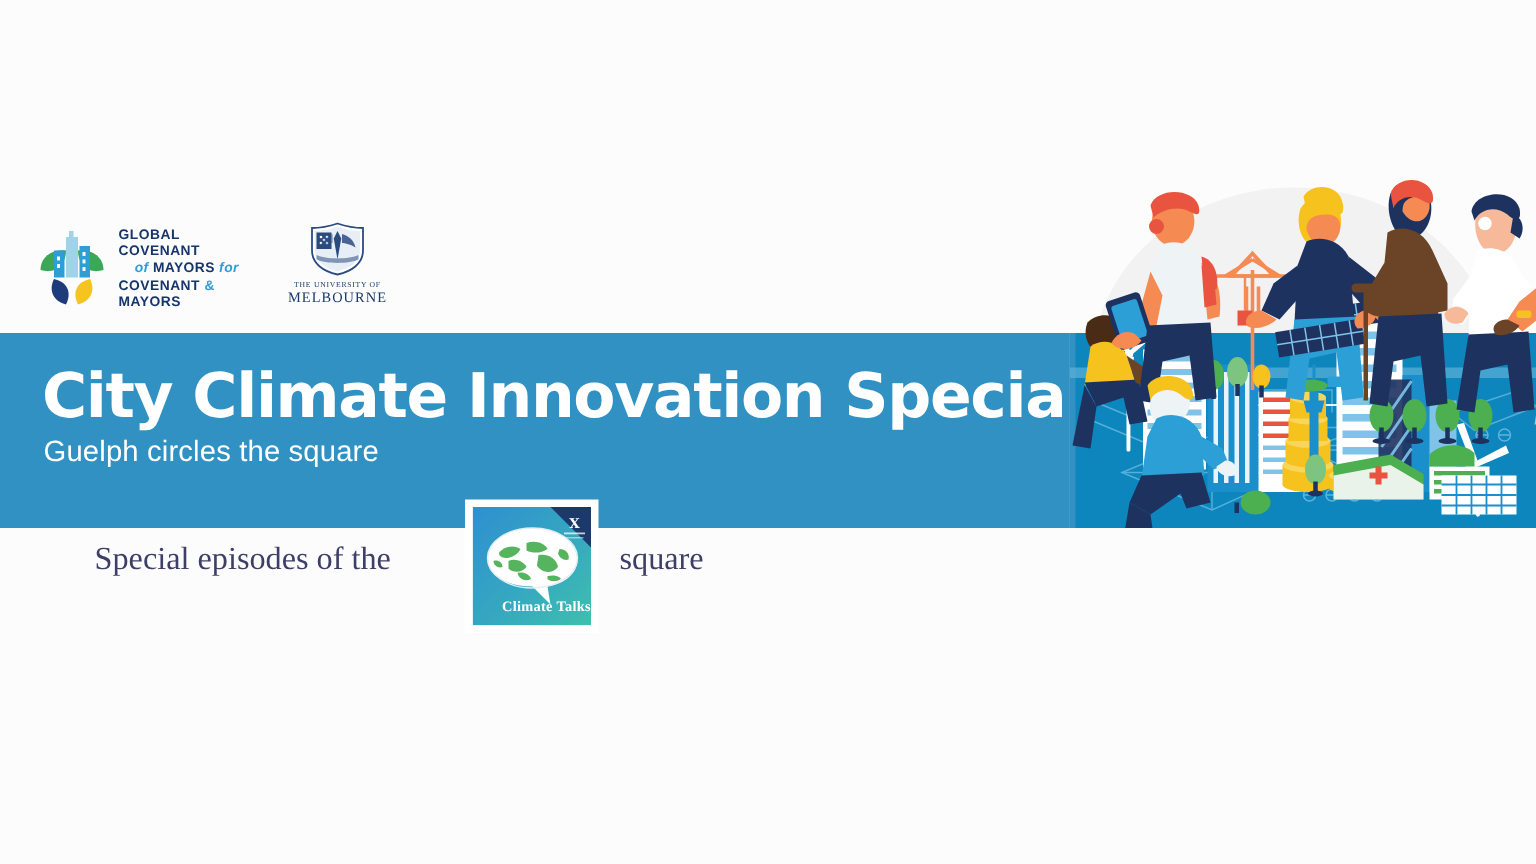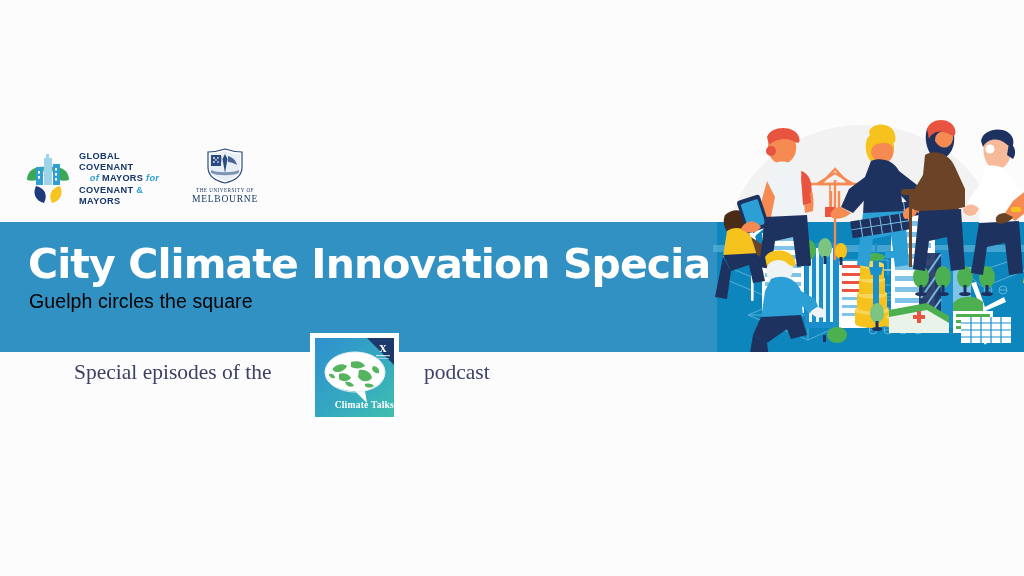--- a/index.html
+++ b/index.html
@@ -38,34 +38,34 @@
   }
   .banner-title {
     position: absolute; left: 28px; top: 18px;
     font-size: 41px; font-weight: 800; letter-spacing: -0.9px;
     color: #ffffff; white-space: nowrap;
     font-family: "DejaVu Sans", sans-serif;
   }
   .banner-sub {
     position: absolute; left: 29px; top: 68px;
     font-size: 19.5px; font-weight: 400; letter-spacing: .1px;
-    color: #000000; white-space: nowrap;
+    color: #ffffff; white-space: nowrap;
     font-family: "Liberation Sans", sans-serif;
   }
 
   
   .illo {
     position: absolute; left: 713px; top: 85px; width: 311px; height: 267px;
     overflow: hidden;
   }
   .illo svg { display: block; }
 
   
   .caption {
-    position: absolute; left: 12px; top: 360px; width: 714px; height: 44px;
+    position: absolute; left: 1px; top: 360px; width: 714px; height: 44px;
   }
   .cap-pre, .cap-post {
     position: absolute; top: 0;
     font-family: "Liberation Serif", serif;
     font-size: 21.5px; color: #3d3f67; white-space: nowrap;
   }
   .cap-pre { left: 62px; }
   .cap-post { left: 412px; }
 
   .podcast-logo {
@@ -443,21 +443,21 @@
           <path d="M104 222 C110 222 114 228 110 232 C104 234 98 230 98 226 Z" fill="#eef3f6"></path>
           <path d="M48 232 L88 230 L94 250 L78 254 L74 244 L54 258 L40 250 Z" fill="#1e3260"></path>
           <path d="M40 250 L54 258 L56 272 L36 274 Z" fill="#1e3260"></path>
         </g>
       </g>
     </svg>
   </div>
 
   <div class="caption">
     <span class="cap-pre">Special episodes of the</span>
-    <span class="cap-post">podcast</span>
+    <span class="cap-post">square</span>
   </div>
 
   <div class="podcast-logo">
     <div class="podcast-inner">
       <svg width="79" height="79" viewBox="0 0 79 79">
         <defs>
           <linearGradient id="ctgrad" x1="0" y1="0" x2="1" y2="1">
             <stop offset="0%" stop-color="#2f8fd0"></stop>
             <stop offset="55%" stop-color="#35a8c0"></stop>
             <stop offset="100%" stop-color="#3fbfae"></stop>

